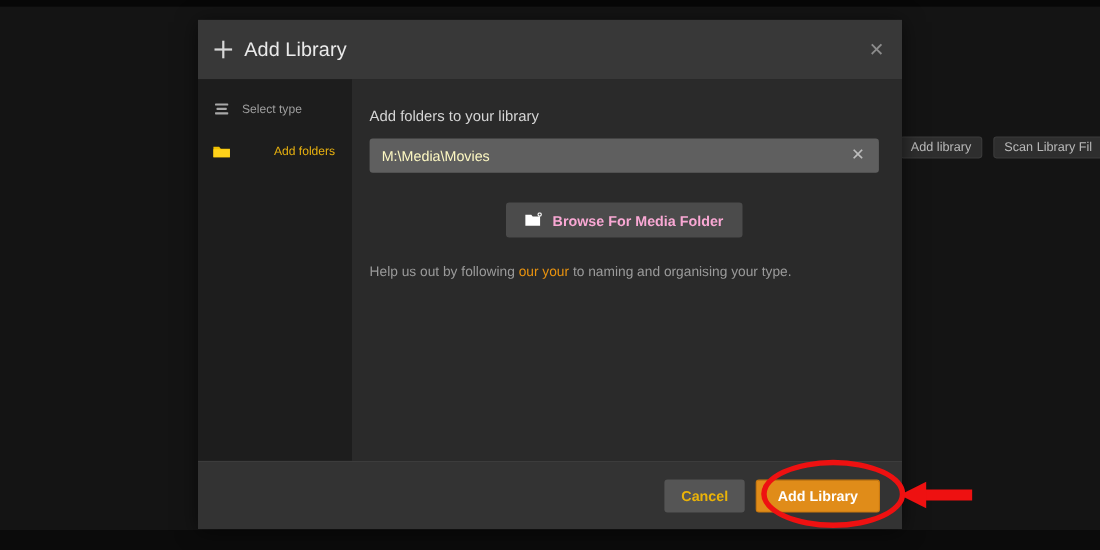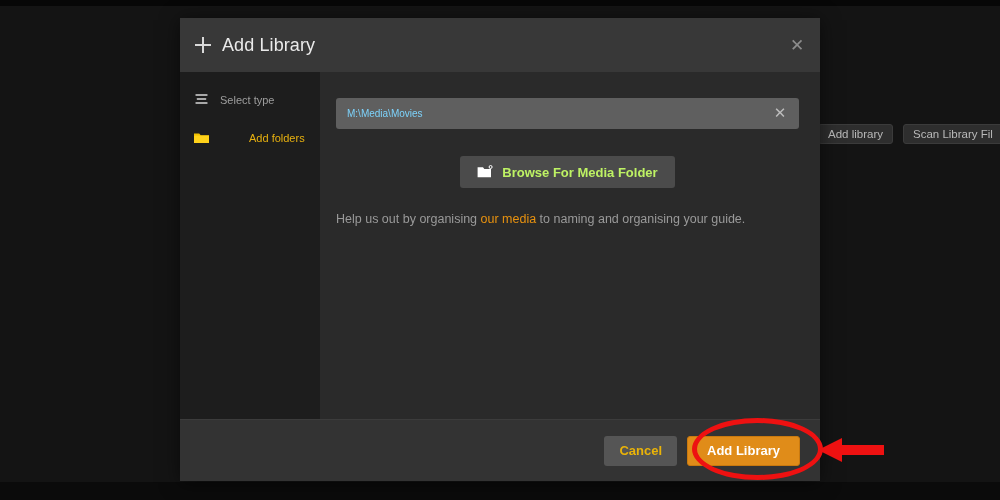--- a/index.html
+++ b/index.html
@@ -135,22 +135,22 @@
   #folder-row {
     position: relative;
     height: 31px;
     background: #5f5f5f;
     border-radius: 3px;
     display: flex;
     align-items: center;
     padding-left: 11px;
   }
   #folder-path {
-    color: #7dd3fc;
-    font-size: 10px;
+    color: #fef9c3;
+    font-size: 13px;
   }
   #folder-clear {
     position: absolute;
     right: 9px; top: 5px;
     width: 20px; height: 20px;
     color: #bdbdbd;
     font-size: 15px;
     line-height: 20px;
     text-align: center;
     cursor: pointer;
@@ -159,21 +159,21 @@
     display: flex;
     justify-content: center;
     margin-top: 27px;
   }
   #browse-button {
     display: inline-flex;
     align-items: center;
     height: 32px;
     background: #4b4b4b;
     border-radius: 3px;
-    color: #bef264;
+    color: #f9a8d4;
     font-size: 13px;
     font-weight: bold;
     padding: 0 17px;
     cursor: pointer;
   }
   #browse-button .folder-ico { margin-right: 9px; display: block; }
   #help-text {
     margin-top: 24px;
     color: #9a9a9a;
     font-size: 12.5px;
@@ -275,40 +275,41 @@
             </svg>
           </span>
           <span class="side-label">Add folders</span>
         </div>
 
 
       </div>
 
       <div id="content">
 
+        <div id="content-heading">Add folders to your library</div>
 
         <div id="folder-row">
           <span id="folder-path">M:\Media\Movies</span>
           <span id="folder-clear">✕</span>
         </div>
 
         <div id="browse-wrap">
           <div id="browse-button">
             <span class="folder-open-ico">
               <svg class="folder-ico" width="16" height="14" viewBox="0 0 16 14">
                 <path d="M0.6 2.3h5.4l1.3 1.6H14v8.4H0.6z" fill="#ffffff"></path>
                 <circle cx="13.6" cy="2" r="1.5" fill="none" stroke="#ffffff" stroke-width="1"></circle>
               </svg>
             </span>
             <span>Browse For Media Folder</span>
           </div>
         </div>
 
         <div id="help-text">
-          <span>Help us out by organising </span><span id="help-link">our media</span><span> to naming and organising your guide.</span>
+          <span>Help us out by following </span><span id="help-link">our your</span><span> to naming and organising your type.</span>
         </div>
 
       </div>
     </div>
 
     <div id="dialog-footer">
       <div class="footer-btn" id="cancel-button">Cancel</div>
       <div class="footer-btn" id="add-library-button">Add Library</div>
     </div>
 

